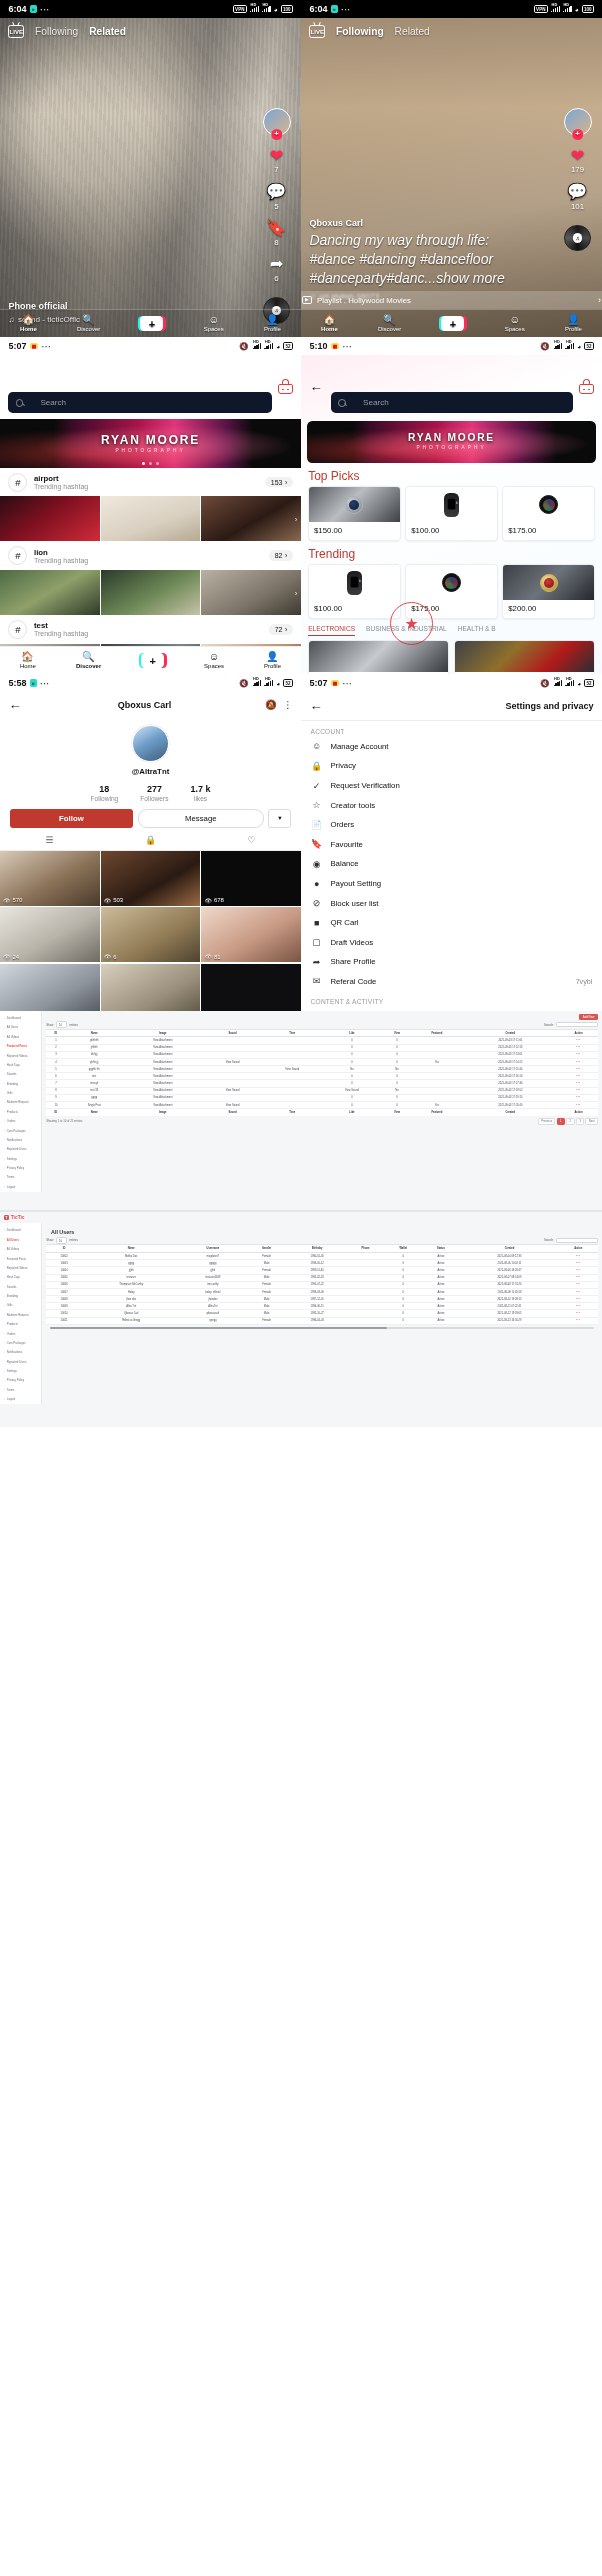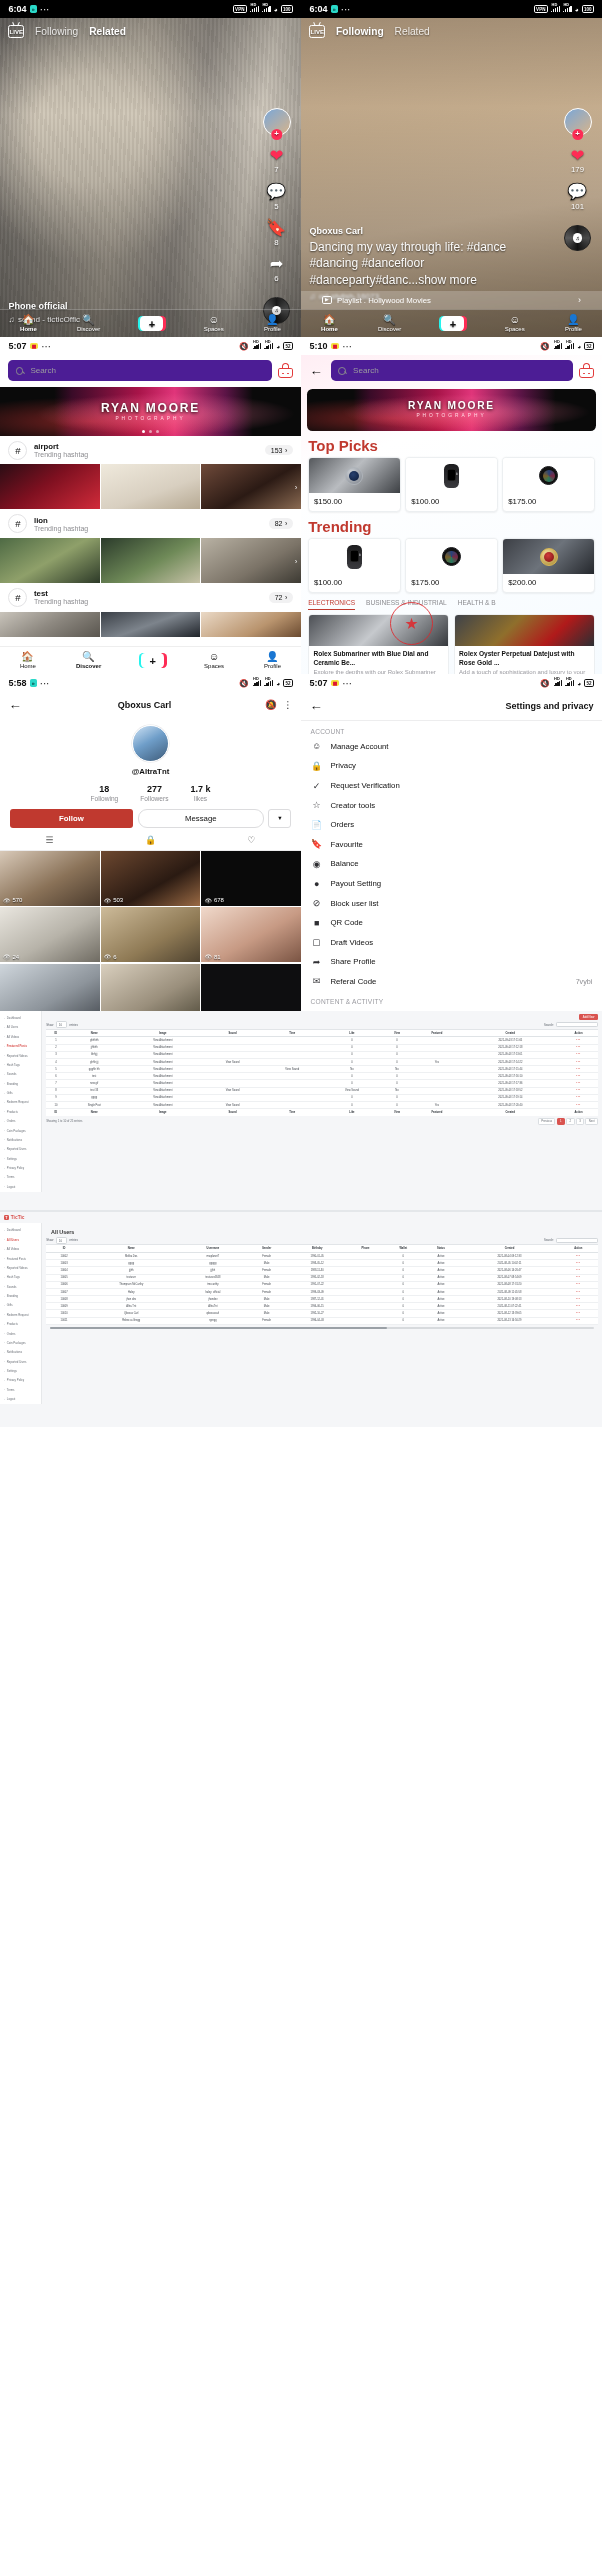--- a/index.html
+++ b/index.html
@@ -68,25 +68,25 @@
   .heart-r { color:#fe2c55; }
   .disc { width:26.5px; height:26.5px; border-radius:50%; margin-top:6px;
           background:conic-gradient(#1a1a1a,#4a4a4a,#111,#5a5a5a,#1a1a1a); border:1.8px solid #222;
           display:flex; align-items:center; justify-content:center; }
   .disc-c { width:9.6px; height:9.6px; border-radius:50%; background:#fff;
             display:flex; align-items:center; justify-content:center; font-size:5.4px; color:#111; }
 
   .caption { position:absolute; left:8.4px; bottom:13.3px; width:199px; z-index:5; color:#fff;
              text-shadow:0 0.6px 1.8px rgba(0,0,0,.65); }
   .cap-user { font-size:9px; font-weight:600; margin-bottom:3.6px; }
-  .cap-txt { font-size:12px; line-height:1.35; opacity:.96; }
+  .cap-txt { font-size:14px; line-height:1.35; opacity:.96;font-style:italic; }
   .cap-sound { font-size:8.1px; margin-top:4.2px; display:flex; align-items:center; gap:3.6px; }
 
   .playlist { position:absolute; left:0; right:0; bottom:0; height:18px; background:rgba(255,255,255,.22);
-              display:flex; align-items:center; padding:0 21px; color:#fff; font-size:7.8px; gap:5.4px; z-index:6;
+              display:flex; align-items:center; padding:0 1px; color:#fff; font-size:7.8px; gap:5.4px; z-index:6;
               backdrop-filter:blur(1.2px); }
   .pl-ico { width:9.6px; height:8.4px; border:1px solid #fff; border-radius:1.8px; display:flex; align-items:center;
             justify-content:center; font-size:4.8px; }
   .pl-arrow { margin-left:auto; font-size:9px; }
 
   
   .bottomnav { position:absolute; left:0; right:0; bottom:0; height:28px; display:flex;
                align-items:center; justify-content:space-around; z-index:7;
                border-top:0.6px solid rgba(255,255,255,.25); }
   .bn-dark { background:rgba(0,0,0,.12); color:#fff; text-shadow:0 0.6px 1.2px rgba(0,0,0,.6); }
@@ -95,22 +95,22 @@
   .bn-ico { font-size:10.2px; line-height:1; }
   .bn-plus { width:23px; height:15px; border-radius:4.2px; background:#fff; color:#111; font-size:11px;
              font-weight:700; display:flex; align-items:center; justify-content:center; position:relative; }
   .bn-plus::before{content:"";position:absolute;left:-2.4px;top:0;width:6px;height:15px;border-radius:4.2px 0 0 4.2px;background:#25f4ee;z-index:-1;}
   .bn-plus::after{content:"";position:absolute;right:-2.4px;top:0;width:6px;height:15px;border-radius:0 4.2px 4.2px 0;background:#fe2c55;z-index:-1;}
   .bn-active { font-weight:700; }
 
   
   .lightscreen { background:#fff; height:319px; position:relative; color:#111; }
   .searchrow { display:flex; align-items:center; gap:6px; padding:5.4px 8.4px 6px; background:#fff;}
-  .searchbox { flex:1; height:20.5px; background:#4c1d95; border-radius:4.8px; display:flex; align-items:center;
-               gap:7px; padding:0 7.2px; color:#9b9b9f; font-size:8.1px; }
+  .searchbox { flex:1; height:20.5px; background:#0f172a; border-radius:4.8px; display:flex; align-items:center;
+               gap:17px; padding:0 7.2px; color:#9b9b9f; font-size:8.1px;margin-top:32px; }
   .mag { width:7.8px; height:7.8px; border:1.1px solid #8a8a8e; border-radius:50%; position:relative; }
   .mag::after{content:"";position:absolute;width:3px;height:1.1px;background:#8a8a8e;right:-2.4px;bottom:0;transform:rotate(45deg);}
   .bagicon { width:14.5px; height:14.5px; position:relative; }
   .bagicon .body { position:absolute; bottom:0; left:0; width:14.5px; height:10.2px; border:1.2px solid #e23b3b; border-radius:1.8px 1.8px 3px 3px;}
   .bagicon .handle { position:absolute; top:0; left:3.6px; width:7.2px; height:5.4px; border:1.2px solid #e23b3b; border-bottom:none; border-radius:3.6px 3.6px 0 0;}
   .bagicon i { position:absolute; bottom:3.6px; width:1.8px; height:1.8px; border-radius:50%; background:#e23b3b;}
   .bagicon i:nth-of-type(1){left:3.6px;} .bagicon i:nth-of-type(2){right:3.6px;}
   .backarrow { font-size:13.3px; width:15.7px; text-align:left; }
 
   .banner { height:49px; margin:0; position:relative; overflow:hidden;
@@ -142,21 +142,21 @@
   .thF{background:linear-gradient(150deg,#b9b2a4,#7b7367 60%,#3d3a33);}
   .thG{background:linear-gradient(150deg,#c9c4bb,#8d8880 50%,#5a564f);}
   .thH{background:linear-gradient(160deg,#3a3f46,#7d848c 50%,#20242a);}
   .thI{background:linear-gradient(150deg,#ead9c6,#b9946e 60%,#6a4a30);}
   .play-mini { position:absolute; right:3.6px; top:50%; transform:translateY(-50%); color:#fff; font-size:7.8px; opacity:.9;}
 
   
   .shopwrap { background:linear-gradient(160deg,#ffeef4 0%,#ffffff 28%,#f6fbff 100%); height:319px; position:relative; }
   .shop-banner { margin:2.4px 6px 0; height:42px; border-radius:5.4px; overflow:hidden; position:relative;
                  background:linear-gradient(90deg,#0a0a0a 0 16%,#3a0b28 22%,#a81449 45%,#e0357a 57%,#5b1446 74%,#0a0a0a 86%);}
-  .sec-title { color:#c0392f; font-size:15px; font-weight:700; padding:5.4px 7.2px 3.6px; }
+  .sec-title { color:#c0392f; font-size:12px; font-weight:400; padding:5.4px 7.2px 3.6px; }
   .prodrow { display:flex; gap:4.8px; padding:0 7.2px; }
   .pcard { flex:1; background:#fff; border:0.6px solid #eceff1; border-radius:4.2px; overflow:hidden;
            box-shadow:0 0.6px 1.8px rgba(0,0,0,.06); }
   .pimg { height:35px; display:flex; align-items:center; justify-content:center; position:relative; overflow:hidden;}
   .pimg.w1 { background:linear-gradient(135deg,#55585c,#b9bcc0 45%,#3d4044);}
   .pimg.w2 { background:#fff;}
   .pimg.w3 { background:#fff;}
   .pimg.w4 { background:linear-gradient(135deg,#3c3f45,#6d737b 50%,#24272c);}
   .watch-silver { width:18px; height:18px; border-radius:50%; background:radial-gradient(circle at 35% 30%,#cfd3d8,#7d828a);
                   border:1.8px solid #aeb3b9; position:relative;}
@@ -879,21 +879,21 @@
       <div class="set-item">
           <span class="set-ico">●</span>
           <span>Payout Setting</span>
         </div>
       <div class="set-item">
           <span class="set-ico">⊘</span>
           <span>Block user list</span>
         </div>
       <div class="set-item">
           <span class="set-ico">■</span>
-          <span>QR Code</span>
+          <span>QR Carl</span>
         </div>
       <div class="set-item">
           <span class="set-ico">▢</span>
           <span>Draft Videos</span>
         </div>
       <div class="set-item">
           <span class="set-ico">➦</span>
           <span>Share Profile</span>
         </div>
       <div class="set-item">

